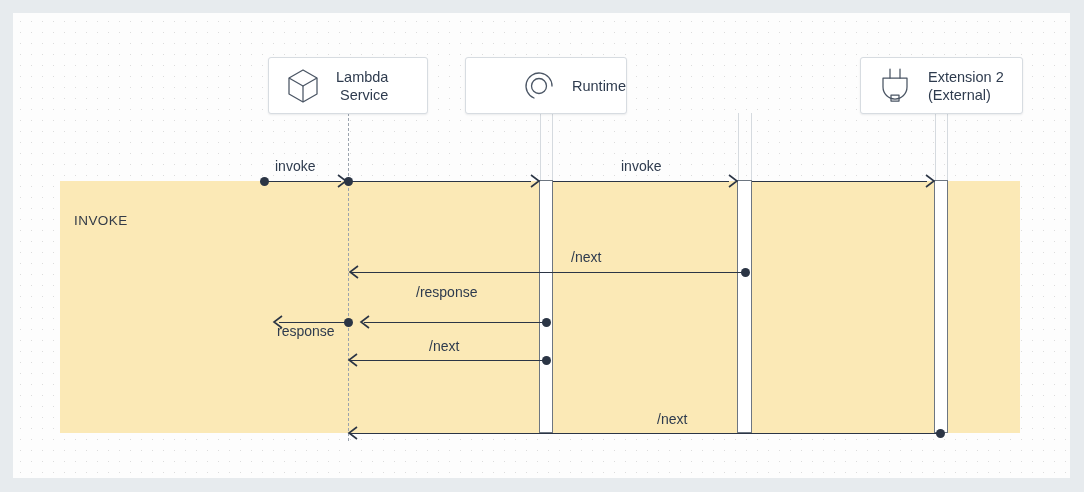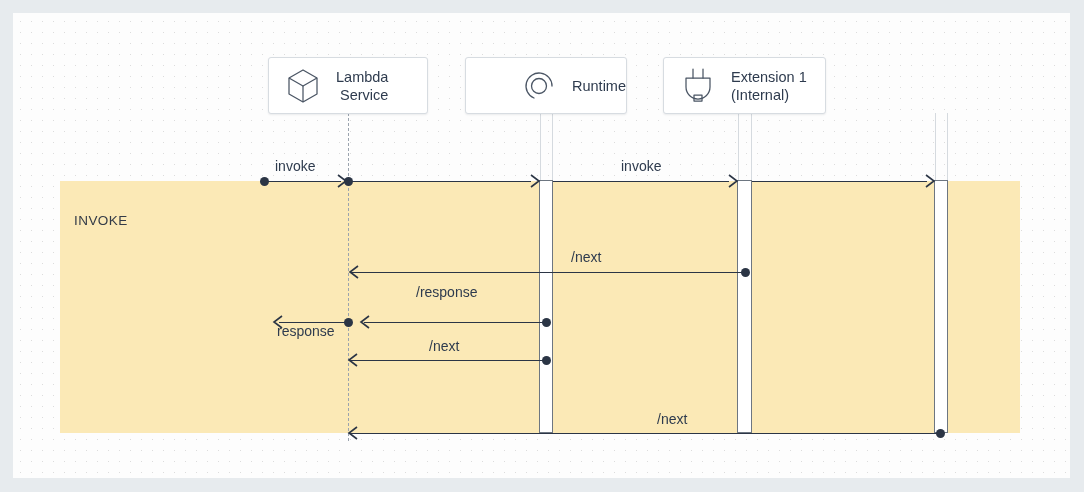--- a/index.html
+++ b/index.html
@@ -213,28 +213,28 @@
     <div class="participant" style="left:452px; top:44px; width:162px; height:57px;justify-content:flex-end;">
       <span class="p-icon">
         <svg width="38" height="38" viewBox="0 0 38 38" fill="none" stroke="#4a5564" stroke-width="1.3" stroke-linecap="round">
           <path d="M32 19 A13 13 0 1 0 14 31"></path>
           <circle cx="19" cy="19" r="7.5"></circle>
         </svg>
       </span>
       <span class="p-label">Runtime</span>
     </div>
 
-    <div class="participant" style="left:650px; top:44px; width:163px; height:57px;">
+
+    <div class="participant" style="left:847px; top:44px; width:163px; height:57px;">
       <span class="p-icon">
         <svg width="34" height="38" viewBox="0 0 34 38" fill="none" stroke="#4a5564" stroke-width="1.25" stroke-linejoin="round" stroke-linecap="round">
           <line x1="12" y1="2" x2="12" y2="11"></line>
           <line x1="22" y1="2" x2="22" y2="11"></line>
           <path d="M5 11 H29 V20 A12 12 0 0 1 5 20 Z"></path>
           <rect x="13" y="28" width="8" height="6"></rect>
         </svg>
       </span>
-      <span class="p-label">Extension 1
-(Internal)</span>
+      <span class="p-label">Extension 2
+(External)</span>
     </div>
-
 
   </div>
 </div>
 
 </body></html>

